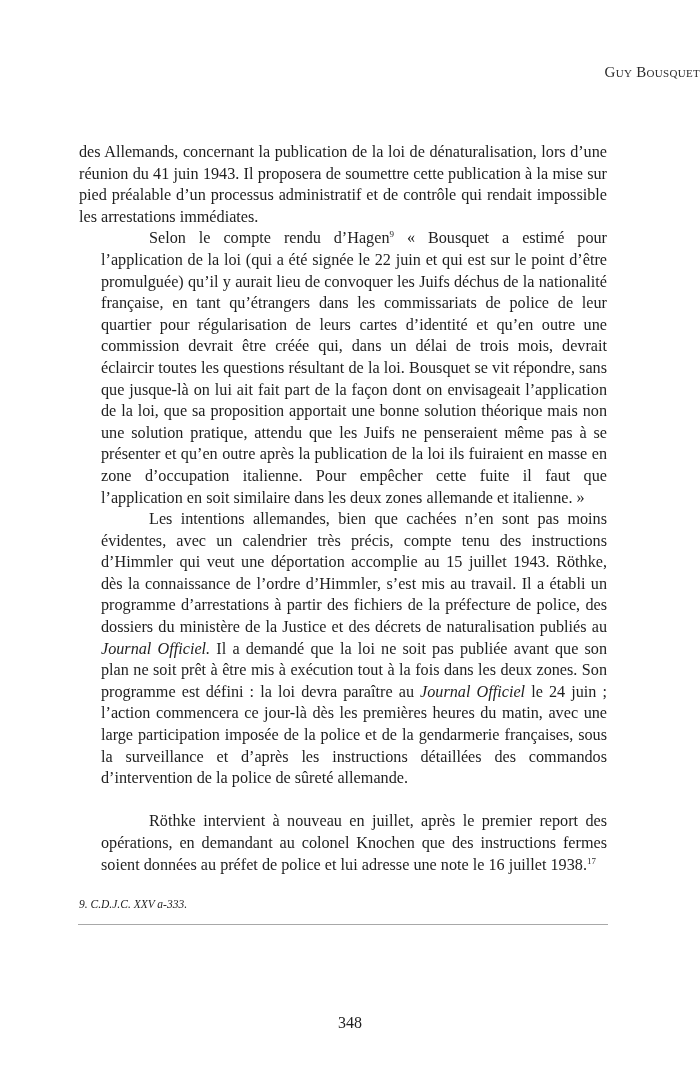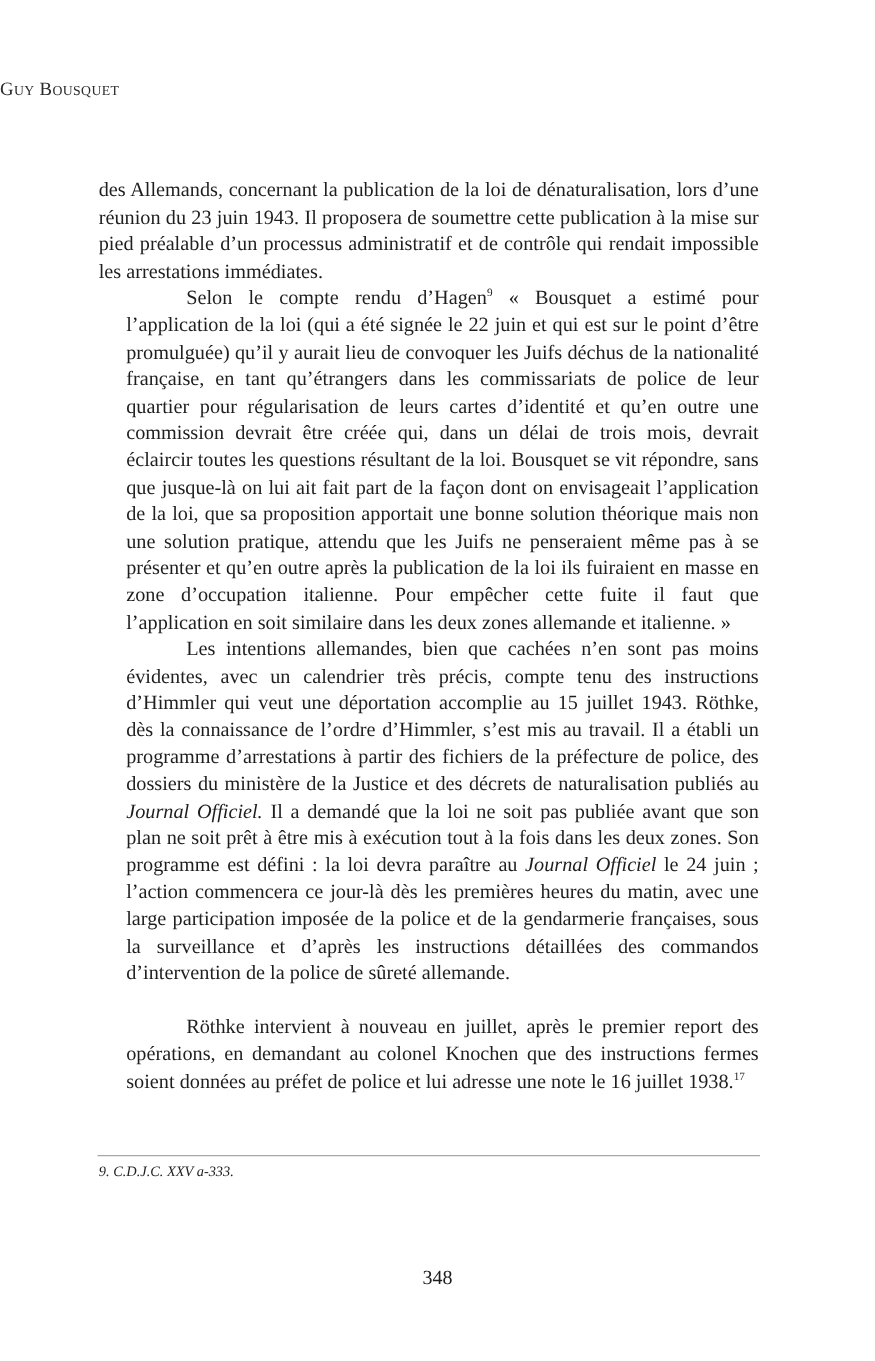--- a/index.html
+++ b/index.html
@@ -1,37 +1,37 @@
 <!DOCTYPE html>
 <html><head>
 <meta charset="utf-8">
 <style>
   html, body { margin: 0; padding: 0; background: #ffffff; }
   body { width: 700px; height: 1089px; position: relative; overflow: hidden;
          font-family: "Liberation Serif", "DejaVu Serif", serif; color: #1e1e1e; }
-  .running-head { position: absolute; top: 64px; left: 0; width: 700px; text-align: left;
+  .running-head { position: absolute; top: 64px; left: 0; width: 700px; text-align: right;
                   font-size: 15px; letter-spacing: 0.3px; font-variant: small-caps; color: #2a2a2a; }
   .body-text { position: absolute; top: 142px; left: 79px; width: 528px; }
   .para { margin: 0; font-size: 16.2px; line-height: 21.6px; text-align: justify; }
   .indent { text-indent: 48px; margin-left: 22px; }
   .spacer { height: 21.6px; }
   sup { font-size: 9px; line-height: 0; vertical-align: 6px; }
   em { font-style: italic; }
   .rule { position: absolute; top: 924px; left: 78px; width: 530px; height: 0; border-top: 1.6px solid #a8a8a8; }
-  .notes { position: absolute; top: 930px; left: 79px; width: 528px; font-size: 11.5px; line-height: 17px; font-style: italic; }
+  .notes { position: absolute; top: 896px; left: 79px; width: 528px; font-size: 11.5px; line-height: 17px; font-style: italic; }
   .note { margin: 0; }
   .folio { position: absolute; top: 1014px; left: 0; width: 700px; text-align: center; font-size: 16px; }
 </style>
 </head>
 <body>
 
 <div class="running-head">Guy Bousquet</div>
 
 <div class="body-text">
-  <p class="para">des Allemands, concernant la publication de la loi de dénaturalisation, lors d’une réunion du 23 juin 1943. Il proposera de soumettre cette publication à la mise sur pied préalable d’un processus administratif et de contrôle qui rendait impossible les arrestations immédiates.</p>
+  <p class="para">des Allemands, concernant la publication de la loi de dénaturalisation, lors d’une réunion du 41 juin 1943. Il proposera de soumettre cette publication à la mise sur pied préalable d’un processus administratif et de contrôle qui rendait impossible les arrestations immédiates.</p>
 
   <p class="para indent"><span>Selon le compte rendu d’Hagen</span><sup>9</sup><span> « Bousquet a estimé pour l’application de la loi (qui a été signée le 22 juin et qui est sur le point d’être promulguée) qu’il y aurait lieu de convoquer les Juifs déchus de la nationalité française, en tant qu’étrangers dans les commissariats de police de leur quartier pour régularisation de leurs cartes d’identité et qu’en outre une commission devrait être créée qui, dans un délai de trois mois, devrait éclaircir toutes les questions résultant de la loi. Bousquet se vit répondre, sans que jusque-là on lui ait fait part de la façon dont on envisageait l’application de la loi, que sa proposition apportait une bonne solution théorique mais non une solution pratique, attendu que les Juifs ne penseraient même pas à se présenter et qu’en outre après la publication de la loi ils fuiraient en masse en zone d’occupation italienne. Pour empêcher cette fuite il faut que l’application en soit similaire dans les deux zones allemande et italienne. »</span></p>
 
   <p class="para indent"><span>Les intentions allemandes, bien que cachées n’en sont pas moins évidentes, avec un calendrier très précis, compte tenu des instructions d’Himmler qui veut une déportation accomplie au 15 juillet 1943. Röthke, dès la connaissance de l’ordre d’Himmler, s’est mis au travail. Il a établi un programme d’arrestations à partir des fichiers de la préfecture de police, des dossiers du ministère de la Justice et des décrets de naturalisation publiés au </span><em>Journal Officiel.</em><span> Il a demandé que la loi ne soit pas publiée avant que son plan ne soit prêt à être mis à exécution tout à la fois dans les deux zones. Son programme est défini : la loi devra paraître au </span><em>Journal Officiel</em><span> le 24 juin ; l’action commencera ce jour-là dès les premières heures du matin, avec une large participation imposée de la police et de la gendarmerie françaises, sous la surveillance et d’après les instructions détaillées des commandos d’intervention de la police de sûreté allemande.</span></p>
 
   <div class="spacer"></div>
 
   <p class="para indent"><span>Röthke intervient à nouveau en juillet, après le premier report des opérations, en demandant au colonel Knochen que des instructions fermes soient données au préfet de police et lui adresse une note le 16 juillet 1938.</span><sup>17</sup></p>
 </div>
 

